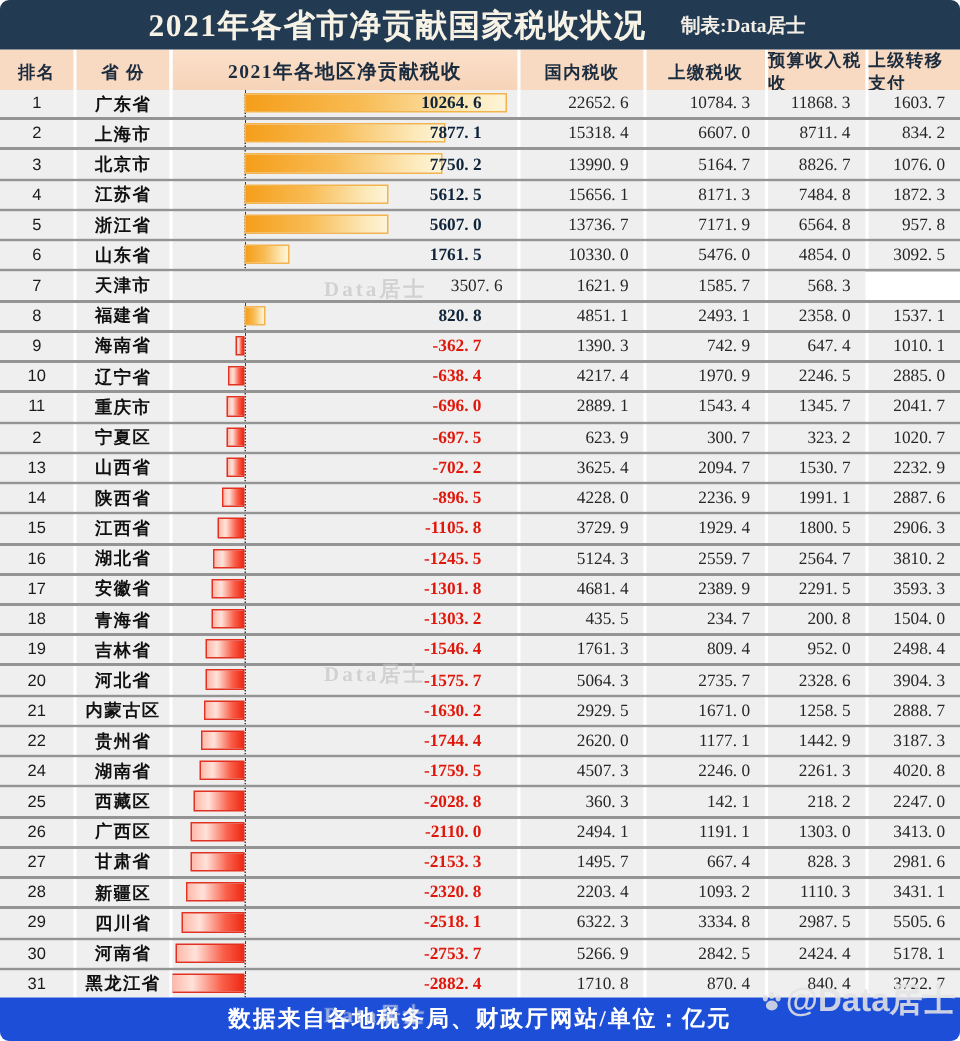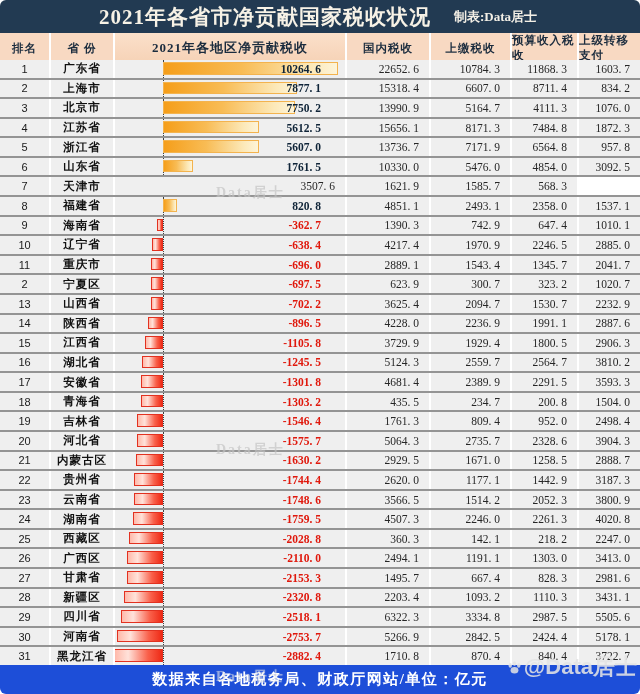--- a/index.html
+++ b/index.html
@@ -108,21 +108,21 @@
     <div class="row">
       <div class="cell c-rank">3</div>
       <div class="cell c-prov">北京市</div>
       <div class="cell c-bar">
         <div class="baseline"></div>
         <div class="bar pos" style="width: 57.2322%; left: 21%;"></div>
         <span class="bar-val">7750. 2</span>
       </div>
       <div class="cell c-num">13990. 9</div>
       <div class="cell c-num">5164. 7</div>
-      <div class="cell c-num">4111. 3</div>
+      <div class="cell c-num">8826. 7</div>
       <div class="cell c-num">1076. 0</div>
     </div>
 
     <div class="row">
       <div class="cell c-rank">4</div>
       <div class="cell c-prov">江苏省</div>
       <div class="cell c-bar">
         <div class="baseline"></div>
         <div class="bar pos" style="width: 41.4461%; left: 21%;"></div>
         <span class="bar-val">5612. 5</span>
@@ -373,33 +373,20 @@
         <div class="baseline"></div>
         <div class="bar neg" style="width: 12.8817%; left: 8.1183%;"></div>
         <span class="bar-val neg">-1744. 4</span>
       </div>
       <div class="cell c-num">2620. 0</div>
       <div class="cell c-num">1177. 1</div>
       <div class="cell c-num">1442. 9</div>
       <div class="cell c-num">3187. 3</div>
     </div>
 
-    <div class="row">
-      <div class="cell c-rank">23</div>
-      <div class="cell c-prov">云南省</div>
-      <div class="cell c-bar">
-        <div class="baseline"></div>
-        <div class="bar neg" style="width: 12.9127%; left: 8.08728%;"></div>
-        <span class="bar-val neg">-1748. 6</span>
-      </div>
-      <div class="cell c-num">3566. 5</div>
-      <div class="cell c-num">1514. 2</div>
-      <div class="cell c-num">2052. 3</div>
-      <div class="cell c-num">3800. 9</div>
-    </div>
 
     <div class="row">
       <div class="cell c-rank">24</div>
       <div class="cell c-prov">湖南省</div>
       <div class="cell c-bar">
         <div class="baseline"></div>
         <div class="bar neg" style="width: 12.9932%; left: 8.00679%;"></div>
         <span class="bar-val neg">-1759. 5</span>
       </div>
       <div class="cell c-num">4507. 3</div>

